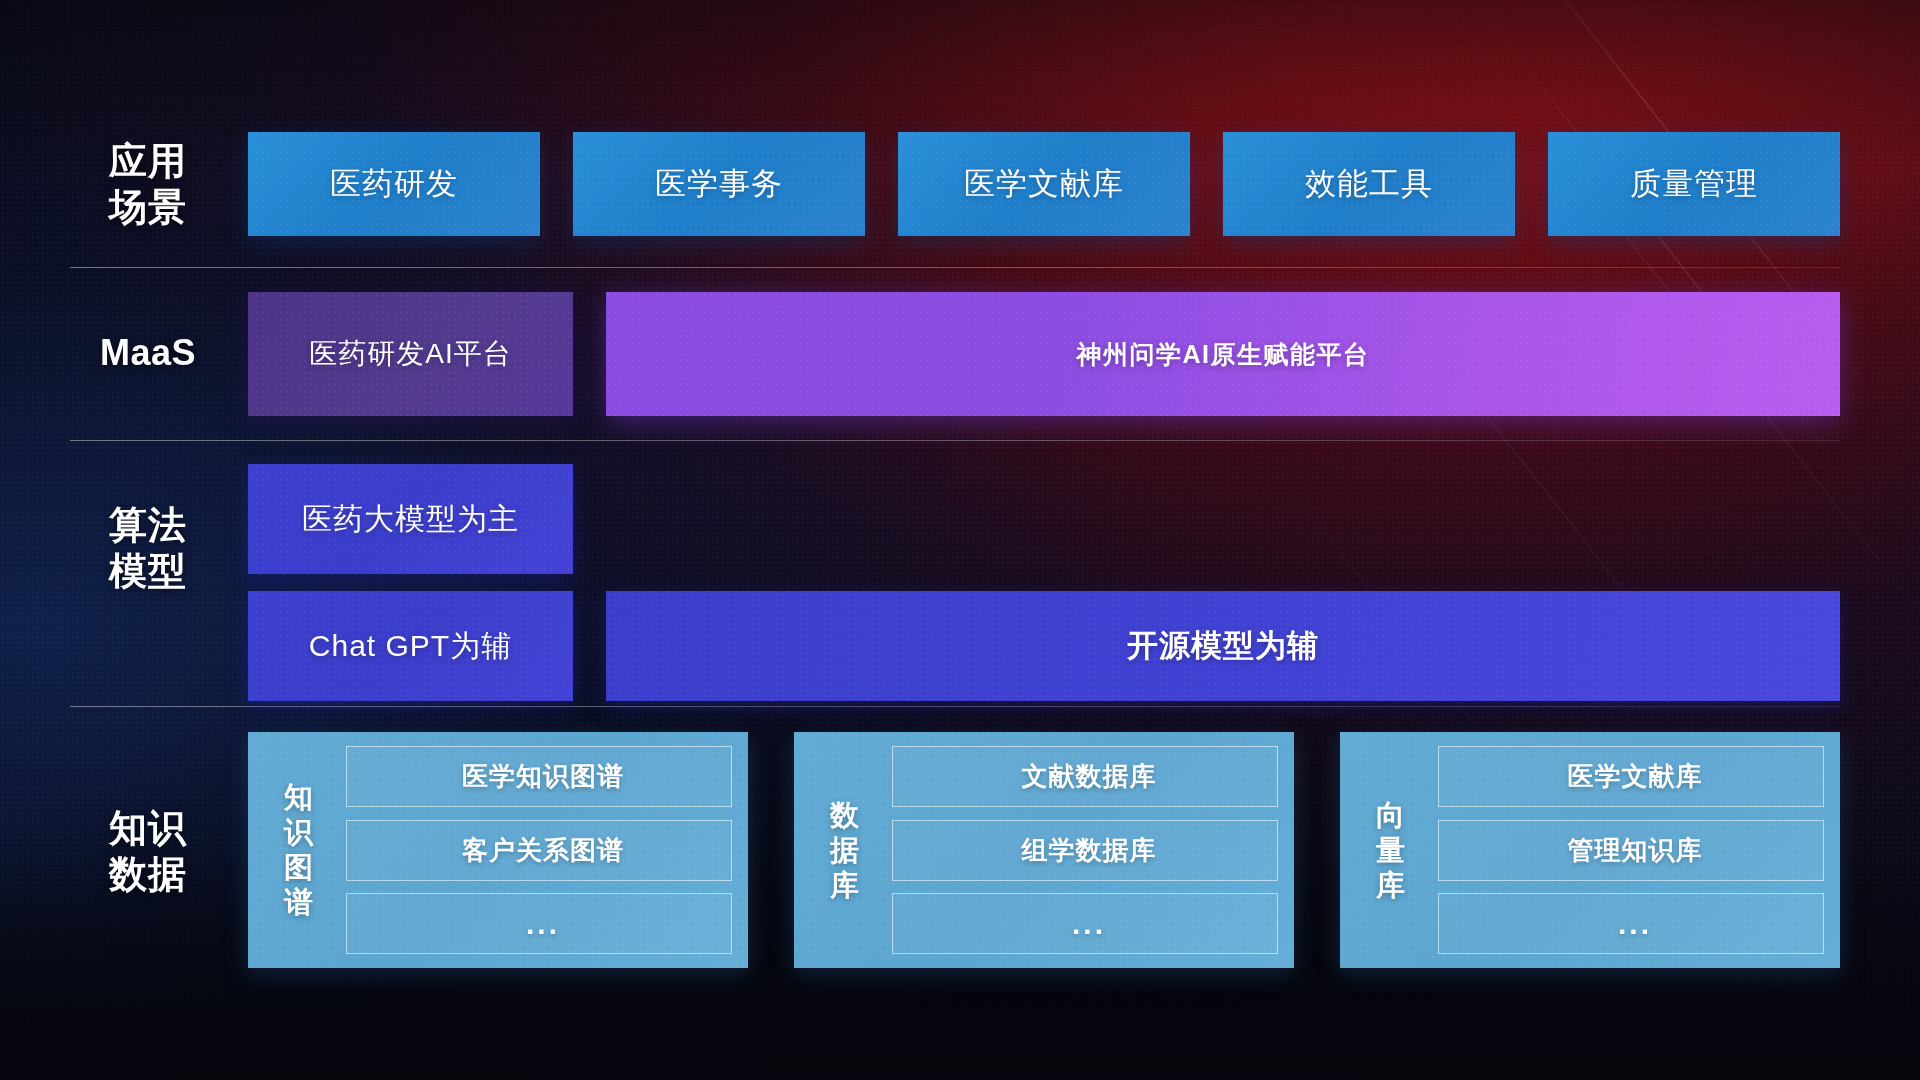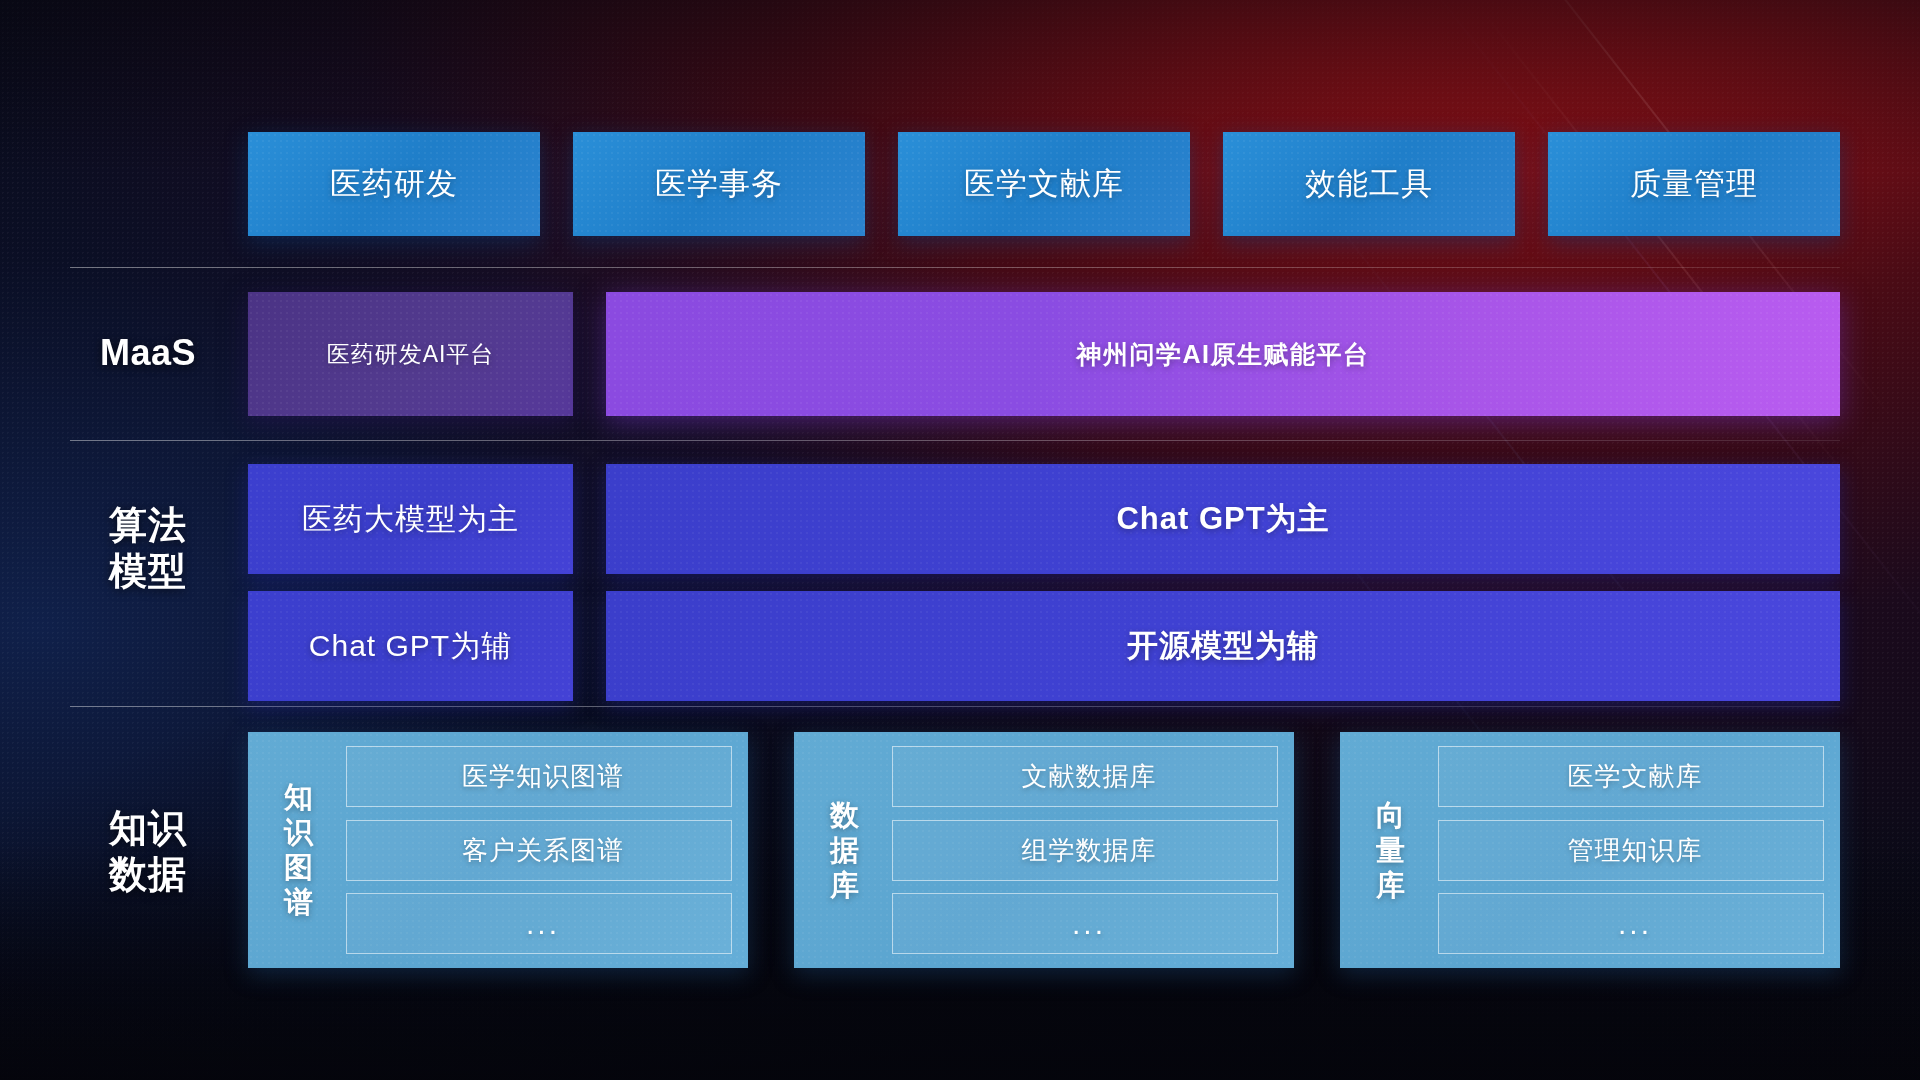--- a/index.html
+++ b/index.html
@@ -129,21 +129,21 @@
     height: 124px;
     display: flex;
     gap: 33px;
   }
   .maas-left {
     width: 325px;
     flex: 0 0 325px;
     position: relative;
     background: linear-gradient(135deg, #4b3385 0%, #523a8e 55%, #56389a 100%);
     display: flex; align-items: center; justify-content: center;
-    color: #ffffff; font-size: 23px; font-weight: 500; letter-spacing: 1px;
+    color: #ffffff; font-size: 28px; font-weight: 500; letter-spacing: 1px;
     overflow: hidden;
     box-shadow: 0 6px 22px rgba(40,20,90,0.5);
   }
   .maas-right {
     flex: 1 1 auto;
     position: relative;
     background: linear-gradient(100deg, #8b4ae0 0%, #8a4ce2 35%, #a855e8 70%, #b95cf0 100%);
     display: flex; align-items: center; justify-content: center;
     color: #ffffff; font-size: 25px; font-weight: 600; letter-spacing: 1.5px;
     overflow: hidden;
@@ -258,21 +258,21 @@
     padding-left: 10px;
   }
   .kd-item {
     height: 59px;
     border: 1px solid rgba(255,255,255,0.55);
     display: flex;
     align-items: center;
     justify-content: center;
     color: #ffffff;
     font-size: 26px;
-    font-weight: 400;
+    font-weight: 700;
     letter-spacing: 1px;
     background: rgba(255,255,255,0.045);
     text-shadow: 0 2px 5px rgba(0,0,0,0.25);
     padding-left: 8px;
   }
   .kd-item.ellipsis { font-size: 30px; letter-spacing: 3px; }
 </style>
 </head>
 <body>
 
@@ -286,20 +286,21 @@
   <div class="streak s5"></div>
   <div class="dots"></div>
   <div class="bg-vignette"></div>
 
   <div class="content">
 
     <div class="row-sep" style="top:267px;"></div>
     <div class="row-sep" style="top:440px;"></div>
     <div class="row-sep" style="top:706px;"></div>
 
+    <div class="row-label" style="top:138px;">应用<br>场景</div>
     <div class="row-label maas" style="top:330px;">MaaS</div>
     <div class="row-label" style="top:502px;">算法<br>模型</div>
     <div class="row-label" style="top:805px;">知识<br>数据</div>
 
     <div class="app-row">
       <div class="app-card">
         <span>医药研发</span>
       </div>
       <div class="app-card">
         <span>医学事务</span>
@@ -321,23 +322,20 @@
       </div>
       <div class="maas-right">
         <span>神州问学AI原生赋能平台</span>
       </div>
     </div>
 
     <div class="algo-wrap">
       <div class="algo-row">
         <div class="algo-left">
           <span>医药大模型为主</span>
-        </div>
-        <div class="algo-right">
-          <span>Chat GPT为主</span>
         </div>
       </div>
       <div class="algo-row">
         <div class="algo-left">
           <span>Chat GPT为辅</span>
         </div>
         <div class="algo-right">
           <span>开源模型为辅</span>
         </div>
       </div>

